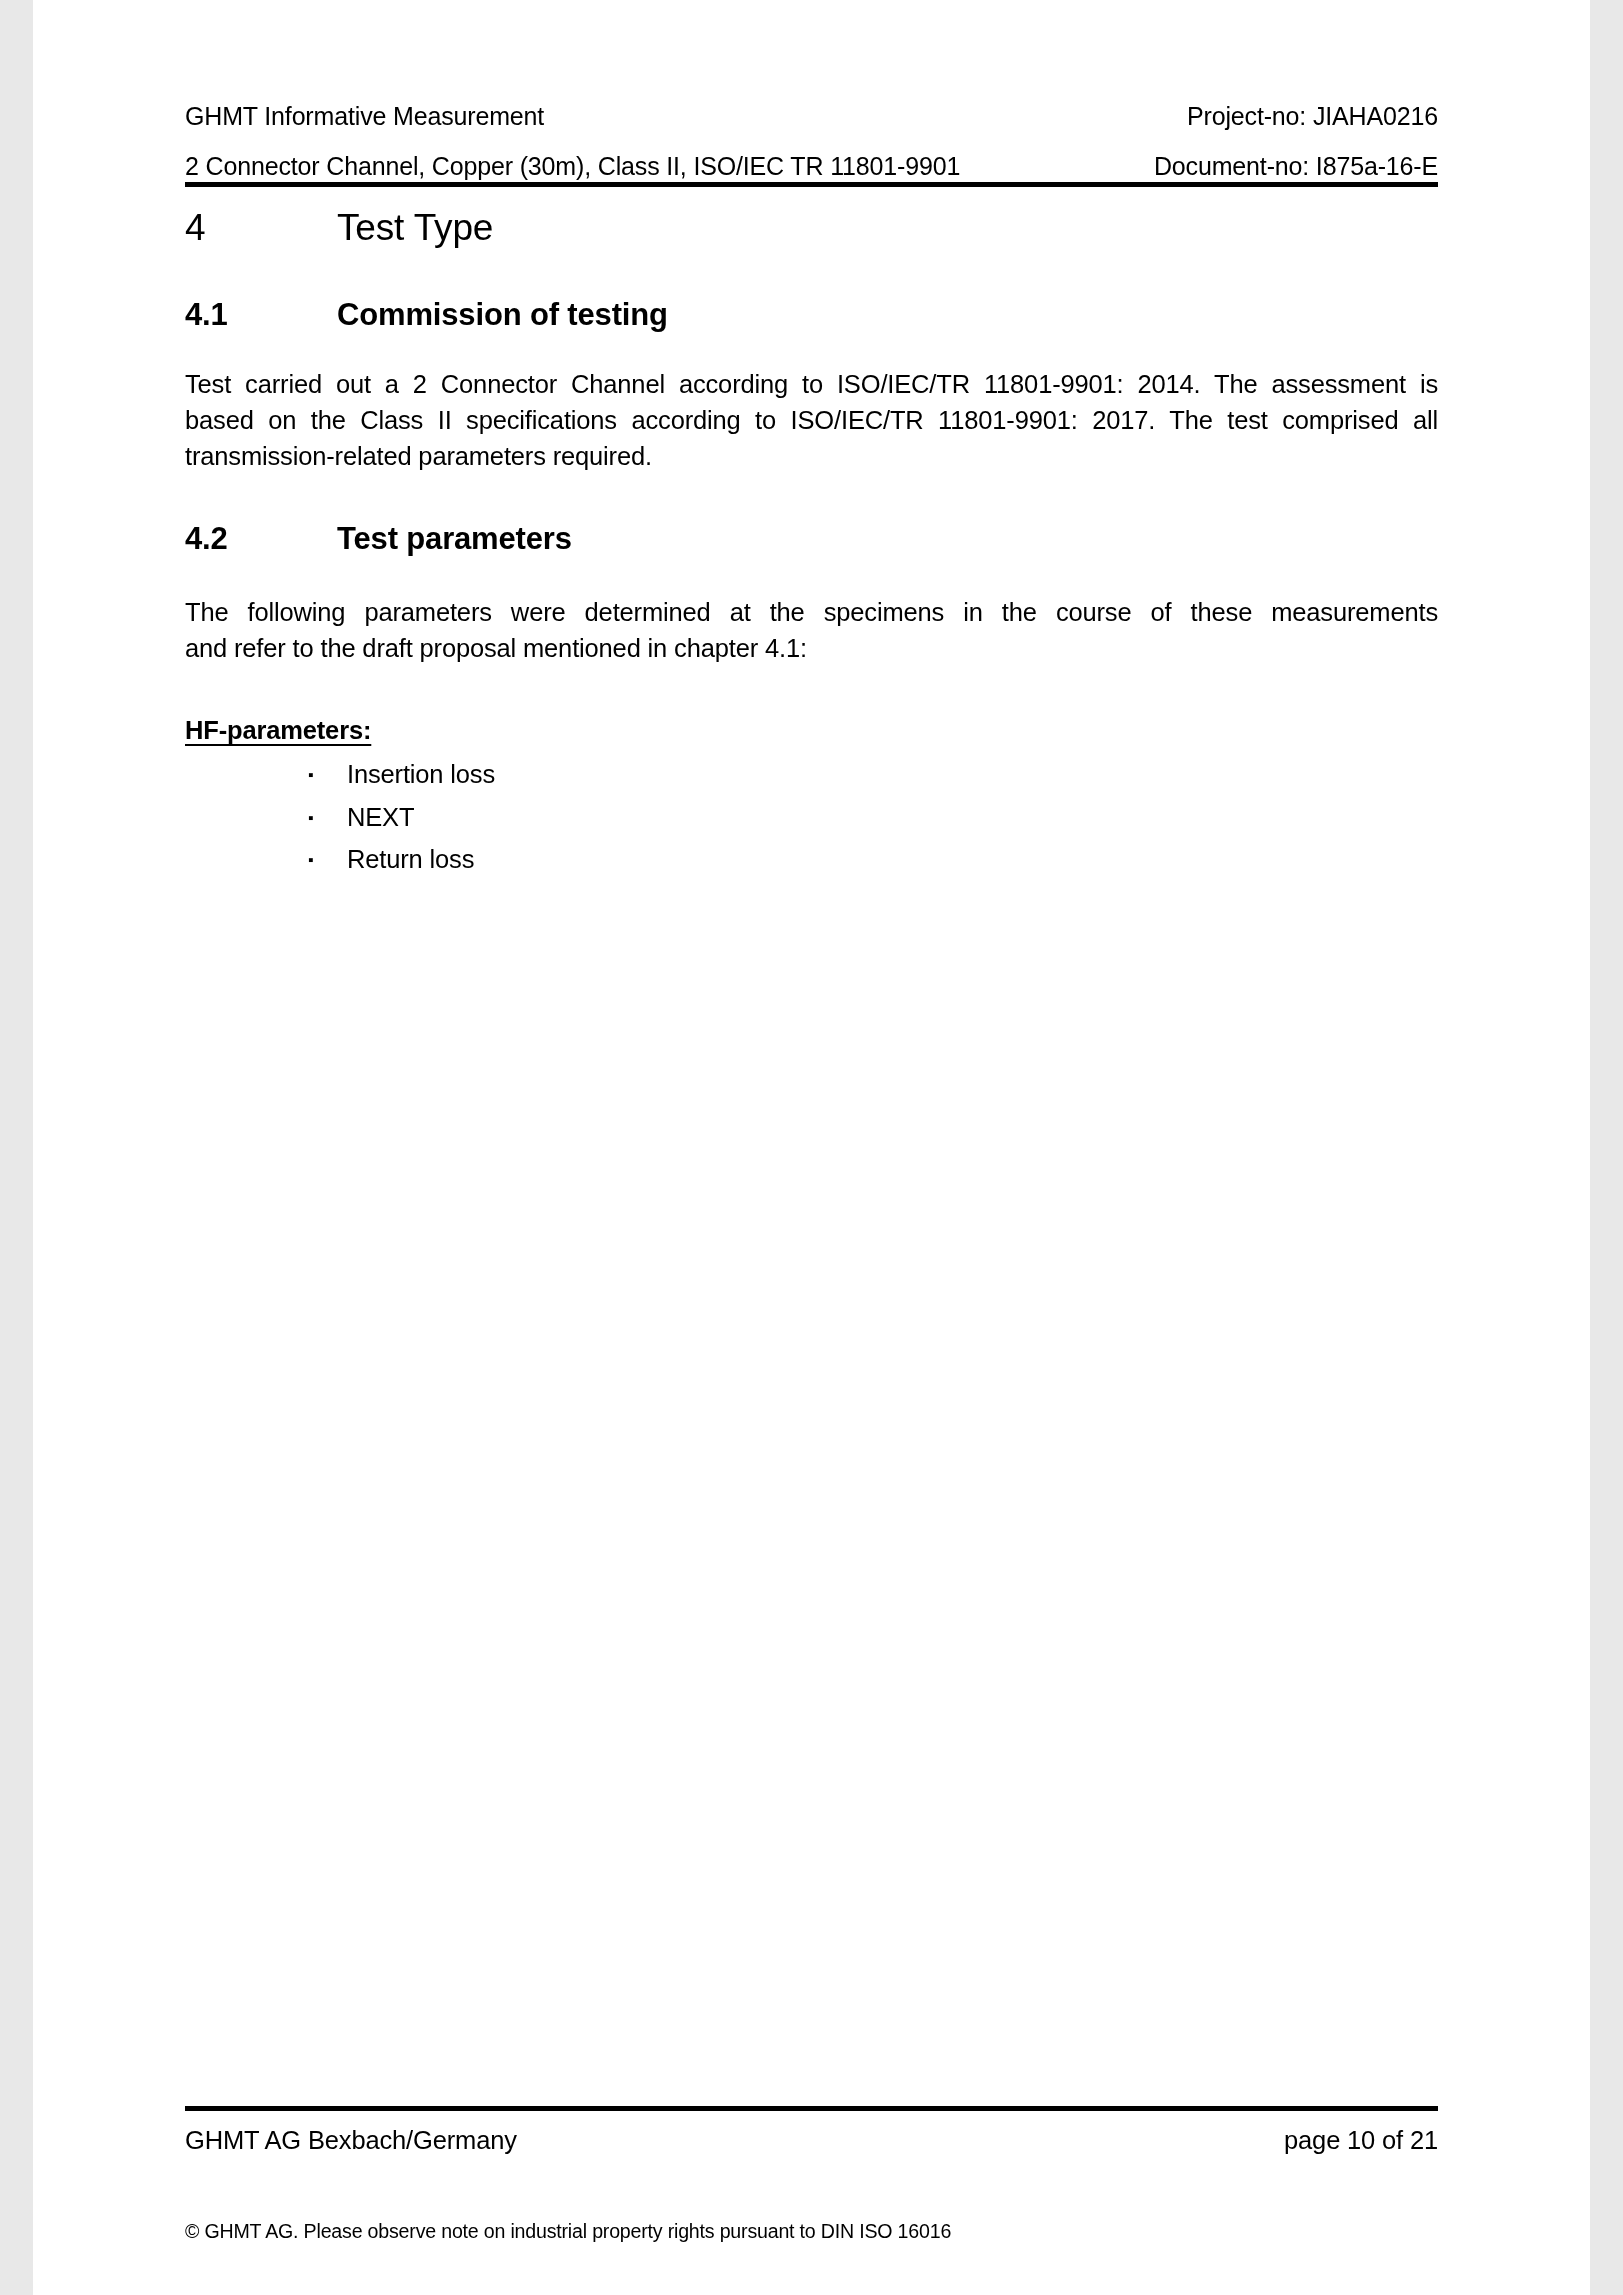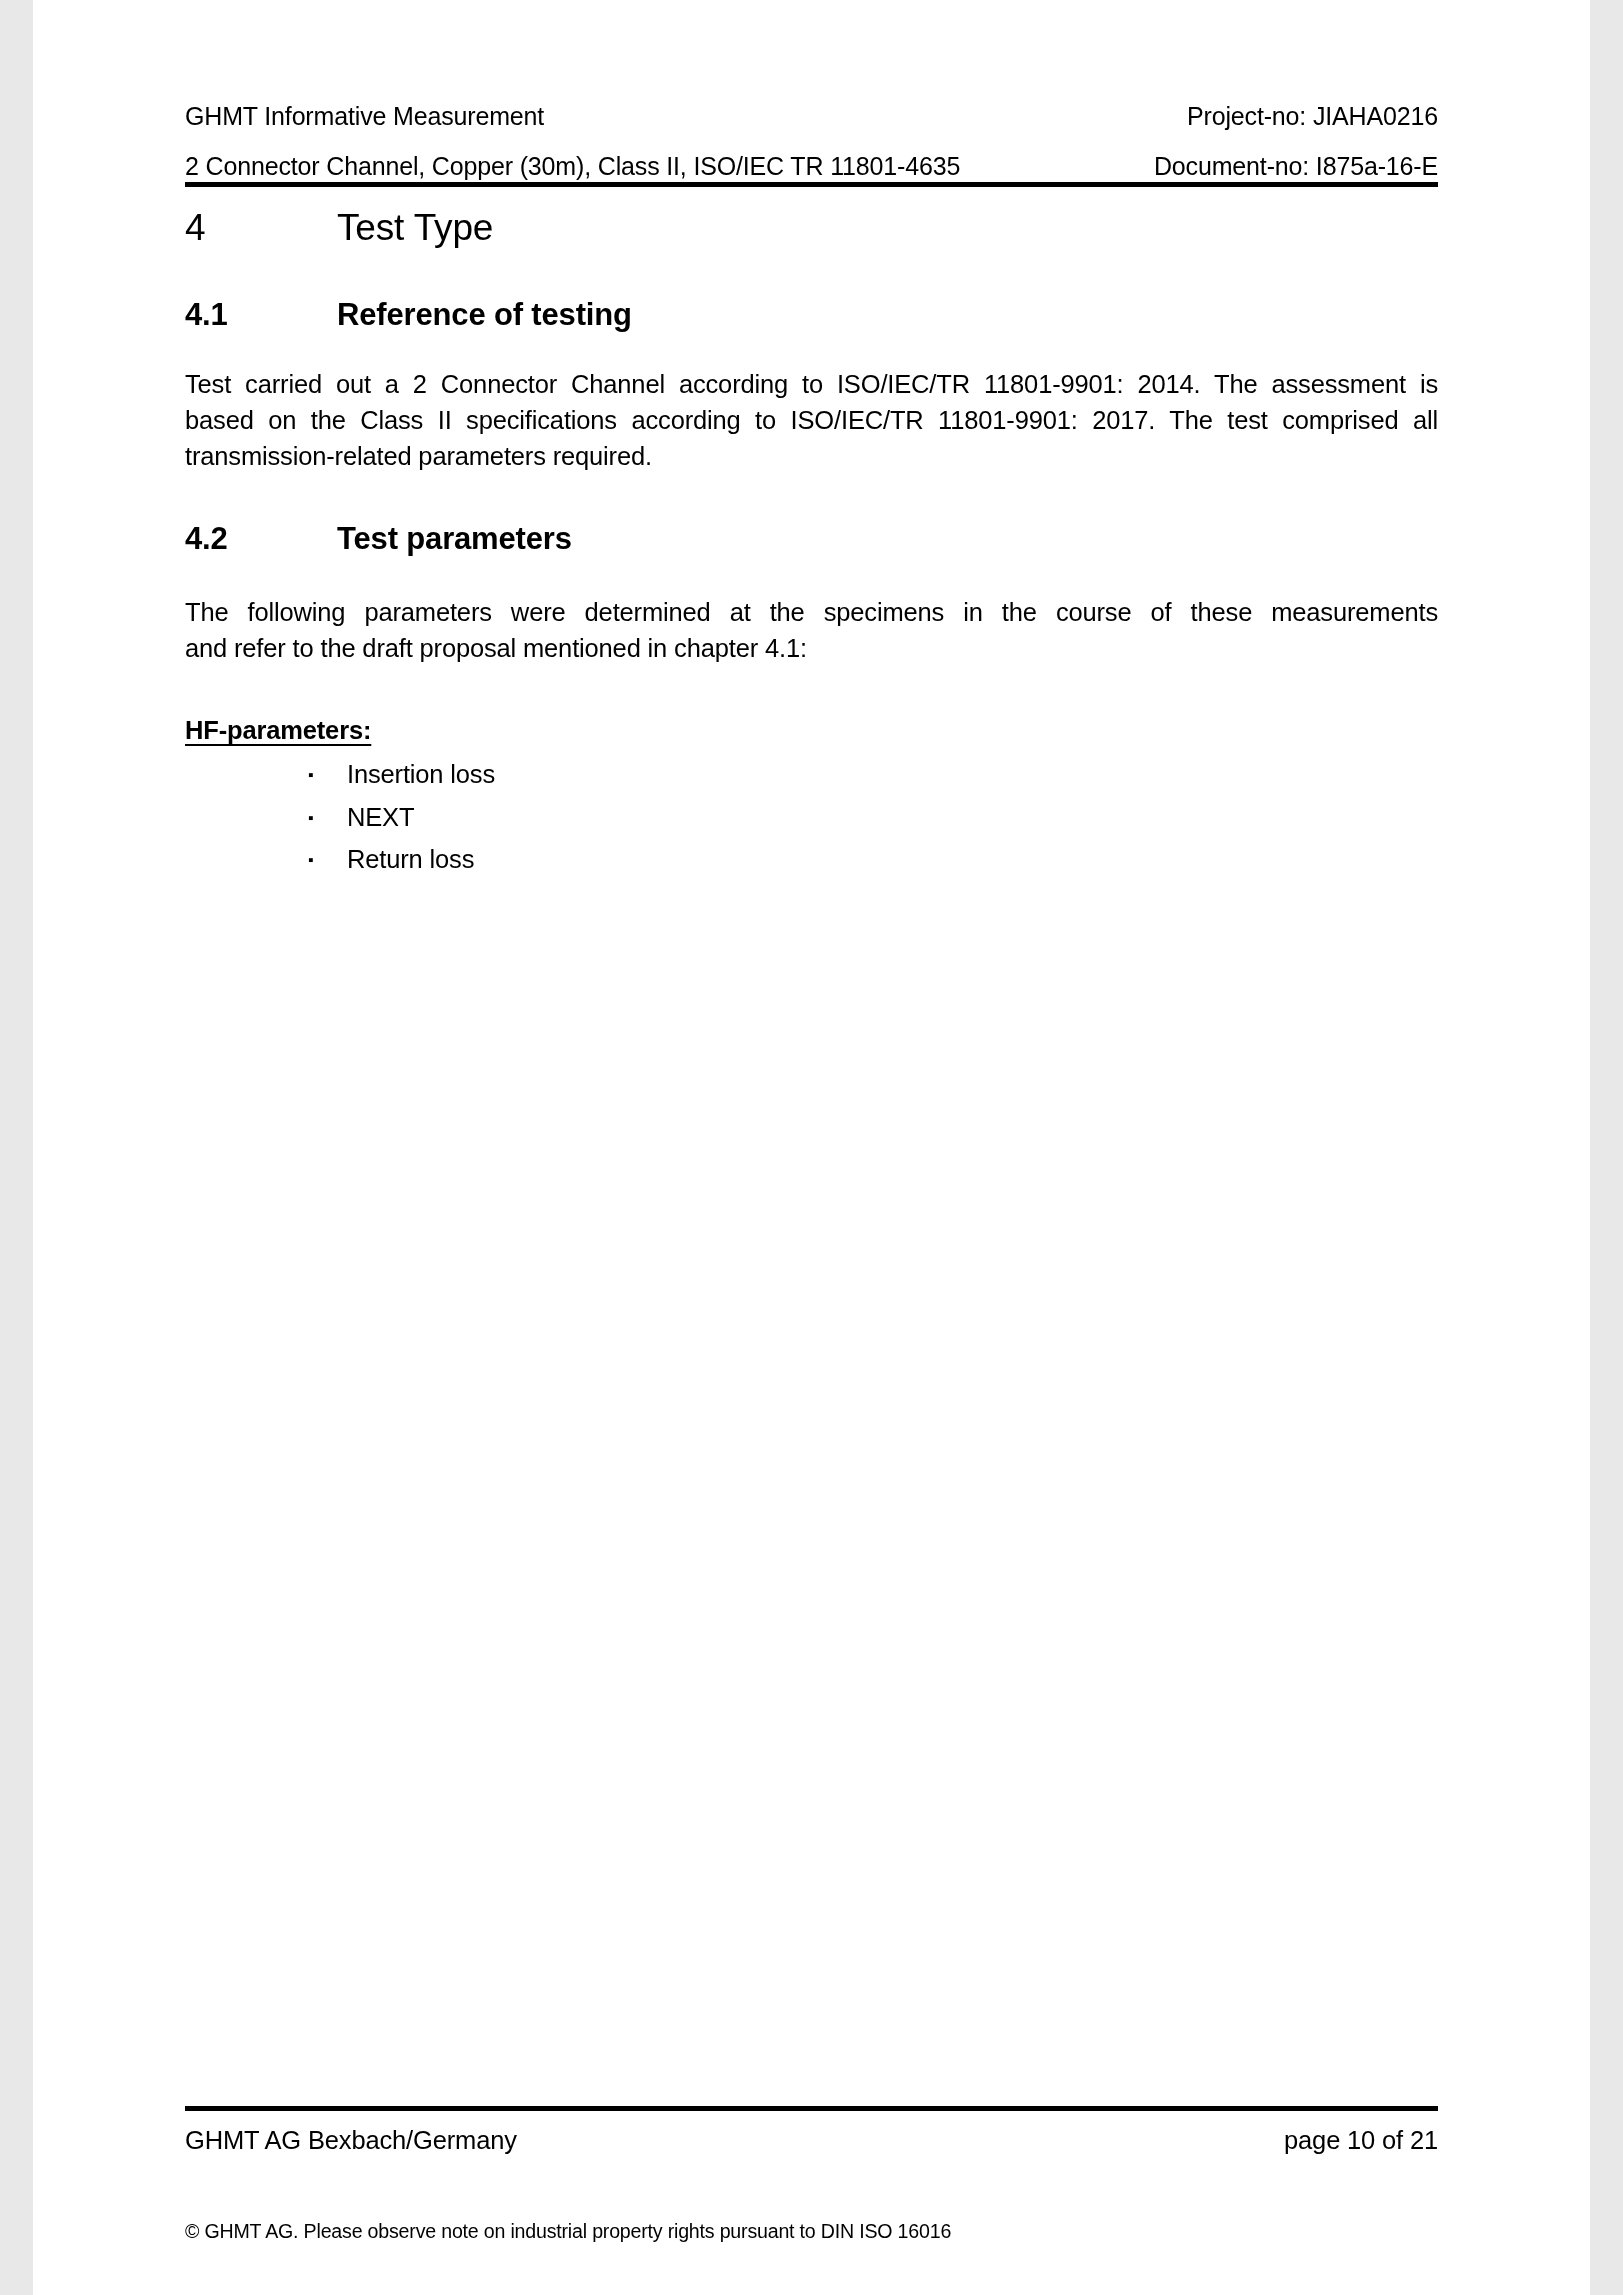--- a/index.html
+++ b/index.html
@@ -56,32 +56,32 @@
 <body>
 
 <div class="page">
 
   <div class="abs header-block">
     <div class="hdr-row">
       <span>GHMT Informative Measurement</span>
       <span>Project-no: JIAHA0216</span>
     </div>
     <div class="hdr-row">
-      <span>2 Connector Channel, Copper (30m), Class II, ISO/IEC TR 11801-4635</span>
+      <span>2 Connector Channel, Copper (30m), Class II, ISO/IEC TR 11801-9901</span>
       <span>Document-no: I875a-16-E</span>
     </div>
   </div>
   <div class="rule header-rule"></div>
 
   <div class="abs chapter-heading">
     <span class="h-num">4</span><span>Test Type</span>
   </div>
 
   <div class="abs sec-heading sec1-heading">
-    <span class="h-num">4.1</span><span>Reference of testing</span>
+    <span class="h-num">4.1</span><span>Commission of testing</span>
   </div>
   <div class="abs body-par par1">
     <div class="jline">Test carried out a 2 Connector Channel according to ISO/IEC/TR 11801-9901: 2014. The assessment is</div>
     <div class="jline">based on the Class II specifications according to ISO/IEC/TR 11801-9901: 2017. The test comprised all</div>
     <div>transmission-related parameters required.</div>
   </div>
 
   <div class="abs sec-heading sec2-heading">
     <span class="h-num">4.2</span><span>Test parameters</span>
   </div>

